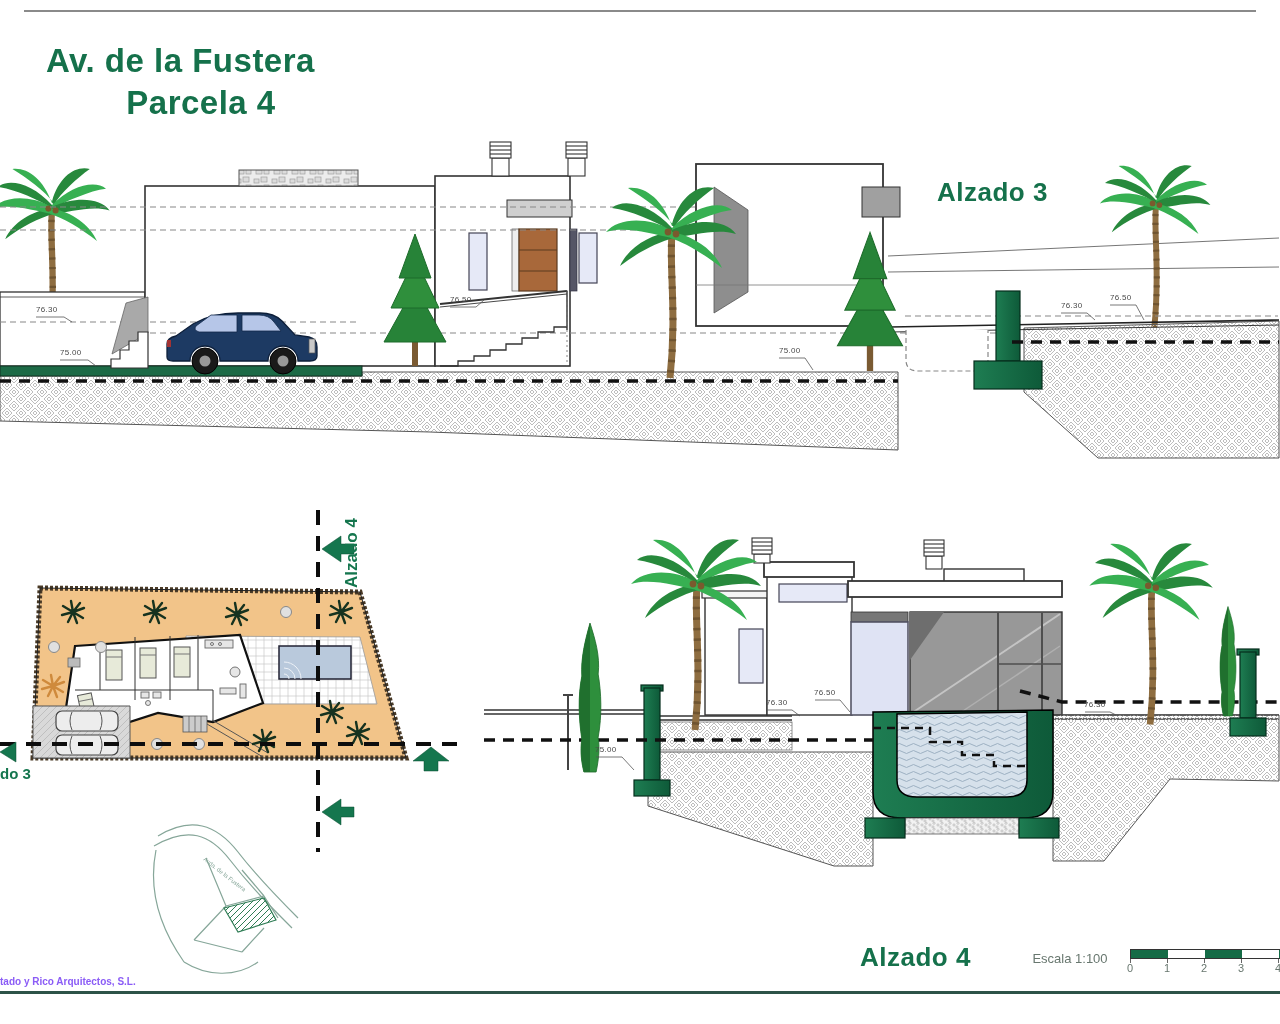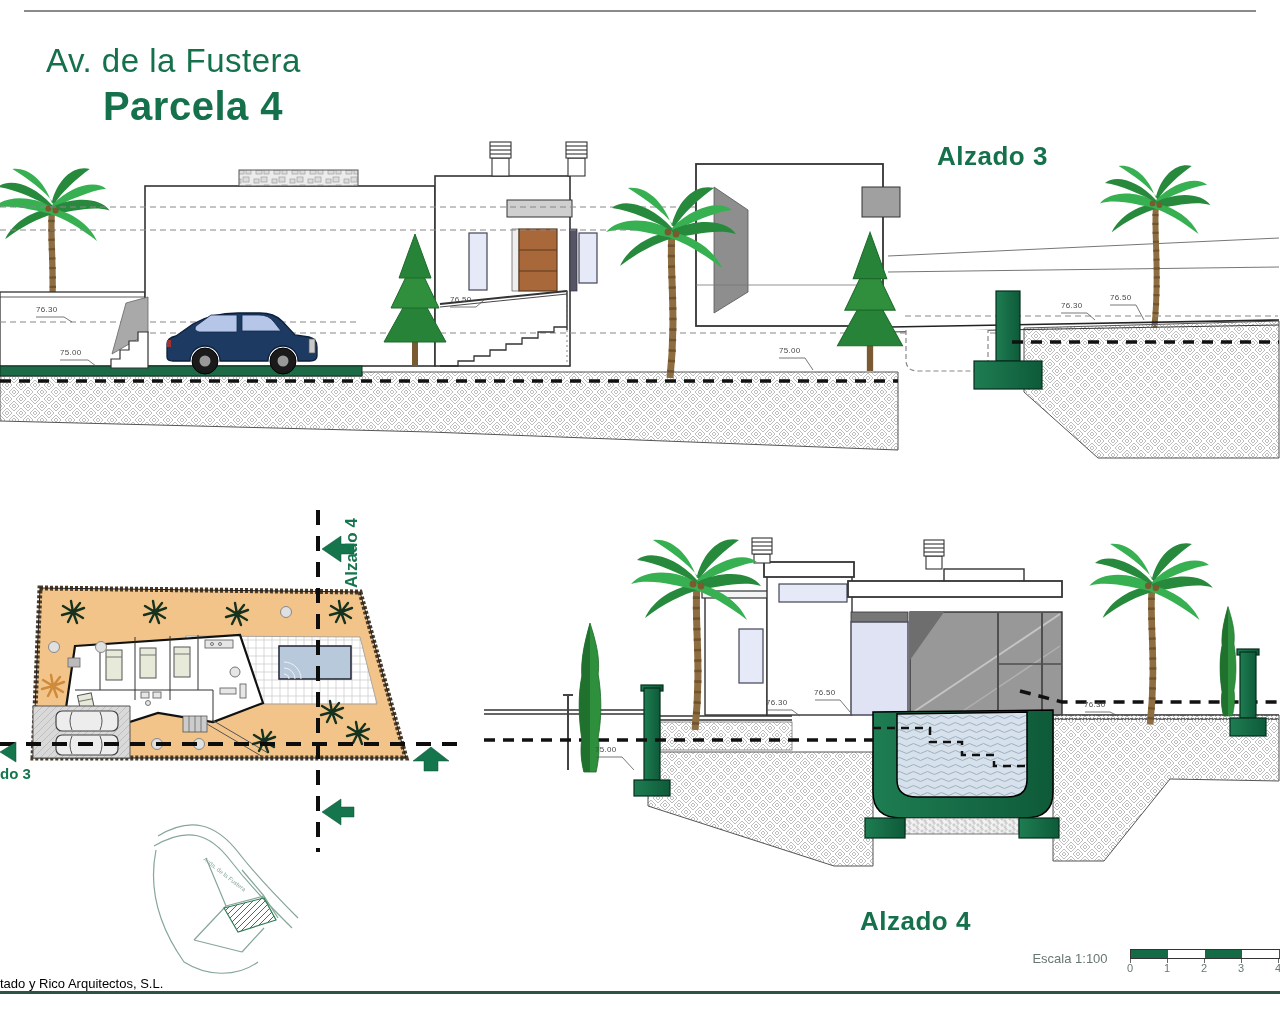--- a/index.html
+++ b/index.html
@@ -1,26 +1,26 @@
 <!DOCTYPE html>
 <html><head>
 <meta charset="utf-8">
 <style>
   html,body{margin:0;padding:0;}
   body{width:1280px;height:1024px;position:relative;background:#fff;overflow:hidden;
        font-family:"Liberation Sans",sans-serif;}
   .abs{position:absolute;}
-  .title-line1{left:46px;top:42px;width:340px;font-size:33px;font-weight:normal;color:#15714b;letter-spacing:.5px;}
-  .title-line2{left:28px;top:84px;width:330px;font-size:40px;font-weight:bold;color:#15714b;text-align:center;letter-spacing:.5px;}
-  .alzado-big{font-size:26px;font-weight:bold;color:#15714b;letter-spacing:.5px;}
+  .title-line1{left:46px;top:42px;width:340px;font-size:33px;font-weight:bold;color:#15714b;letter-spacing:.5px;}
+  .title-line2{left:36px;top:84px;width:330px;font-size:33px;font-weight:bold;color:#15714b;text-align:center;letter-spacing:.5px;}
+  .alzado-big{font-size:26px;font-weight:bold;color:#15714b;letter-spacing:.5px;margin-top:36px;}
   .dim{font-size:8px;color:#4a4a4a;letter-spacing:.3px;white-space:nowrap;}
   .section-label-v{left:342px;top:588px;width:86px;font-size:17px;font-weight:bold;color:#15764e;
       transform:rotate(-90deg);transform-origin:left top;white-space:nowrap;}
   .section-label-cut{left:0px;top:765px;font-size:15px;font-weight:bold;color:#15764e;white-space:nowrap;}
-  .footer-text{left:0px;top:976px;font-size:13px;color:#000000;}
+  .footer-text{left:0px;top:976px;font-size:10px;color:#8b5cf6;font-weight:bold;}
   .scale-label{left:1022px;top:951px;width:96px;font-size:13px;color:#68776f;text-align:center;}
   .frame-top{left:24px;top:10px;width:1232px;height:2px;background:#8a8a8a;}
   .footer-rule{left:0px;top:991px;width:1280px;height:3px;background:#2d5348;}
   .scalebar{left:1130px;top:949px;width:150px;height:26px;}
   .scalebar .bar{position:absolute;left:0;top:0;width:150px;height:10px;border:1px solid #333;box-sizing:border-box;}
   .scalebar .seg{position:absolute;top:0;height:8px;}
   .scalebar .tick{position:absolute;top:10px;width:1px;height:4px;background:#666;}
   .scalebar .num{position:absolute;top:13px;width:14px;margin-left:-7px;text-align:center;font-size:11px;color:#68776f;}
   .road-label{left:206px;top:856px;font-size:6px;color:#86a699;transform:rotate(38deg);transform-origin:left top;}
 </style>

